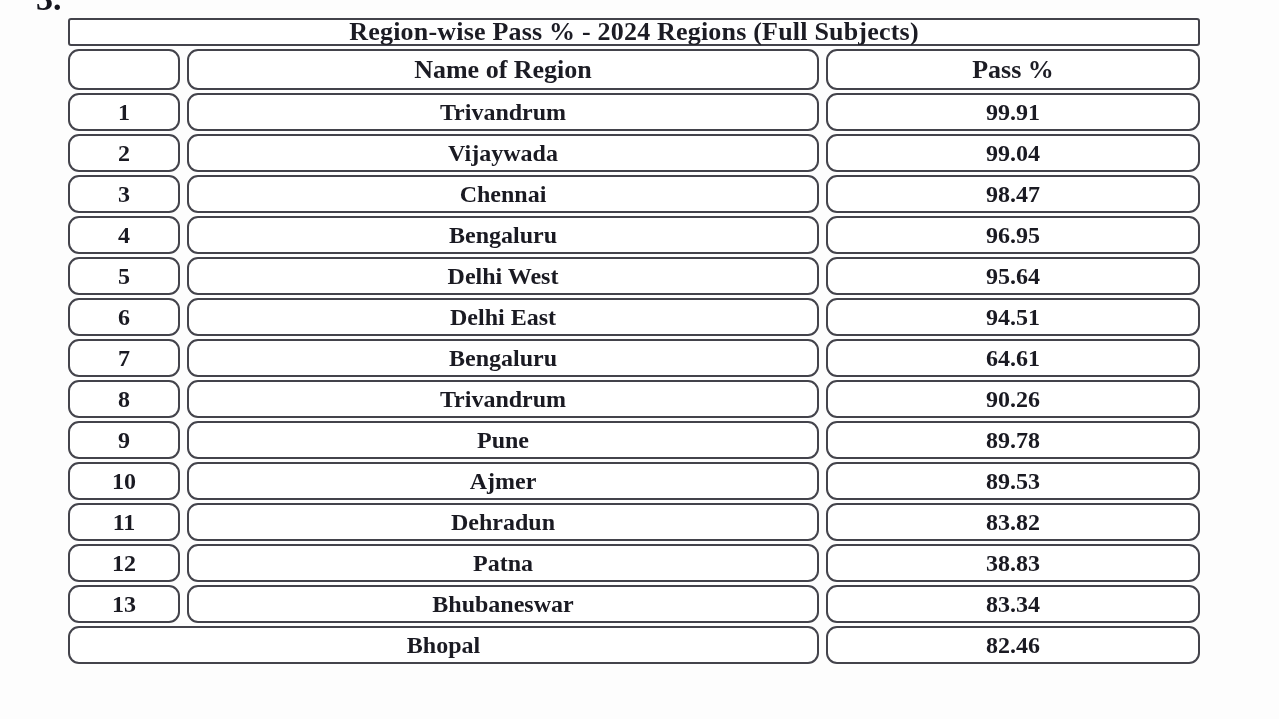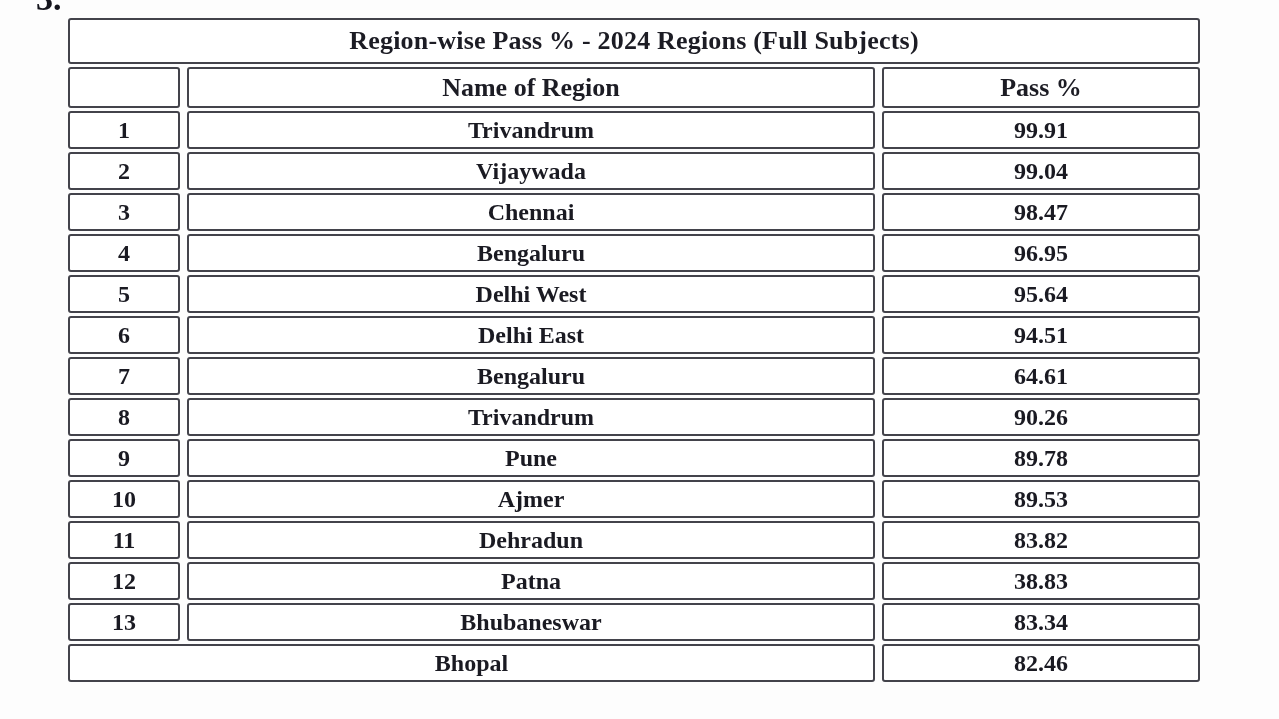--- a/index.html
+++ b/index.html
@@ -34,42 +34,43 @@
   .box {
     box-sizing: border-box;
     border: 2px solid #43434b;
     border-radius: 3px;
     background: #ffffff;
     display: flex;
     align-items: center;
     justify-content: center;
   }
   .title-row {
-    height: 46px;
+    height: 28px;
     margin-bottom: 3px;
     font-weight: bold;
     font-size: 26px;
     letter-spacing: 0.2px;
   }
   .row {
     display: flex;
     gap: 7px;
     margin-bottom: 3px;
   }
   .row .cell {
     height: 38px;
+    border-radius: 11px;
   }
   .row.header-row .cell {
     height: 41px;
     font-weight: bold;
     font-size: 26px;
   }
   .cell.sno   { width: 112px; }
   .cell.name  { flex: 1; }
-  .cell.pass  { width: 318px; }
+  .cell.pass  { width: 374px; }
   .data-text {
     font-size: 24px;
     font-weight: bold;
     color: #1a1a22;
   }
 </style>
 </head>
 <body>
 
 <div class="page-label">3.</div>

